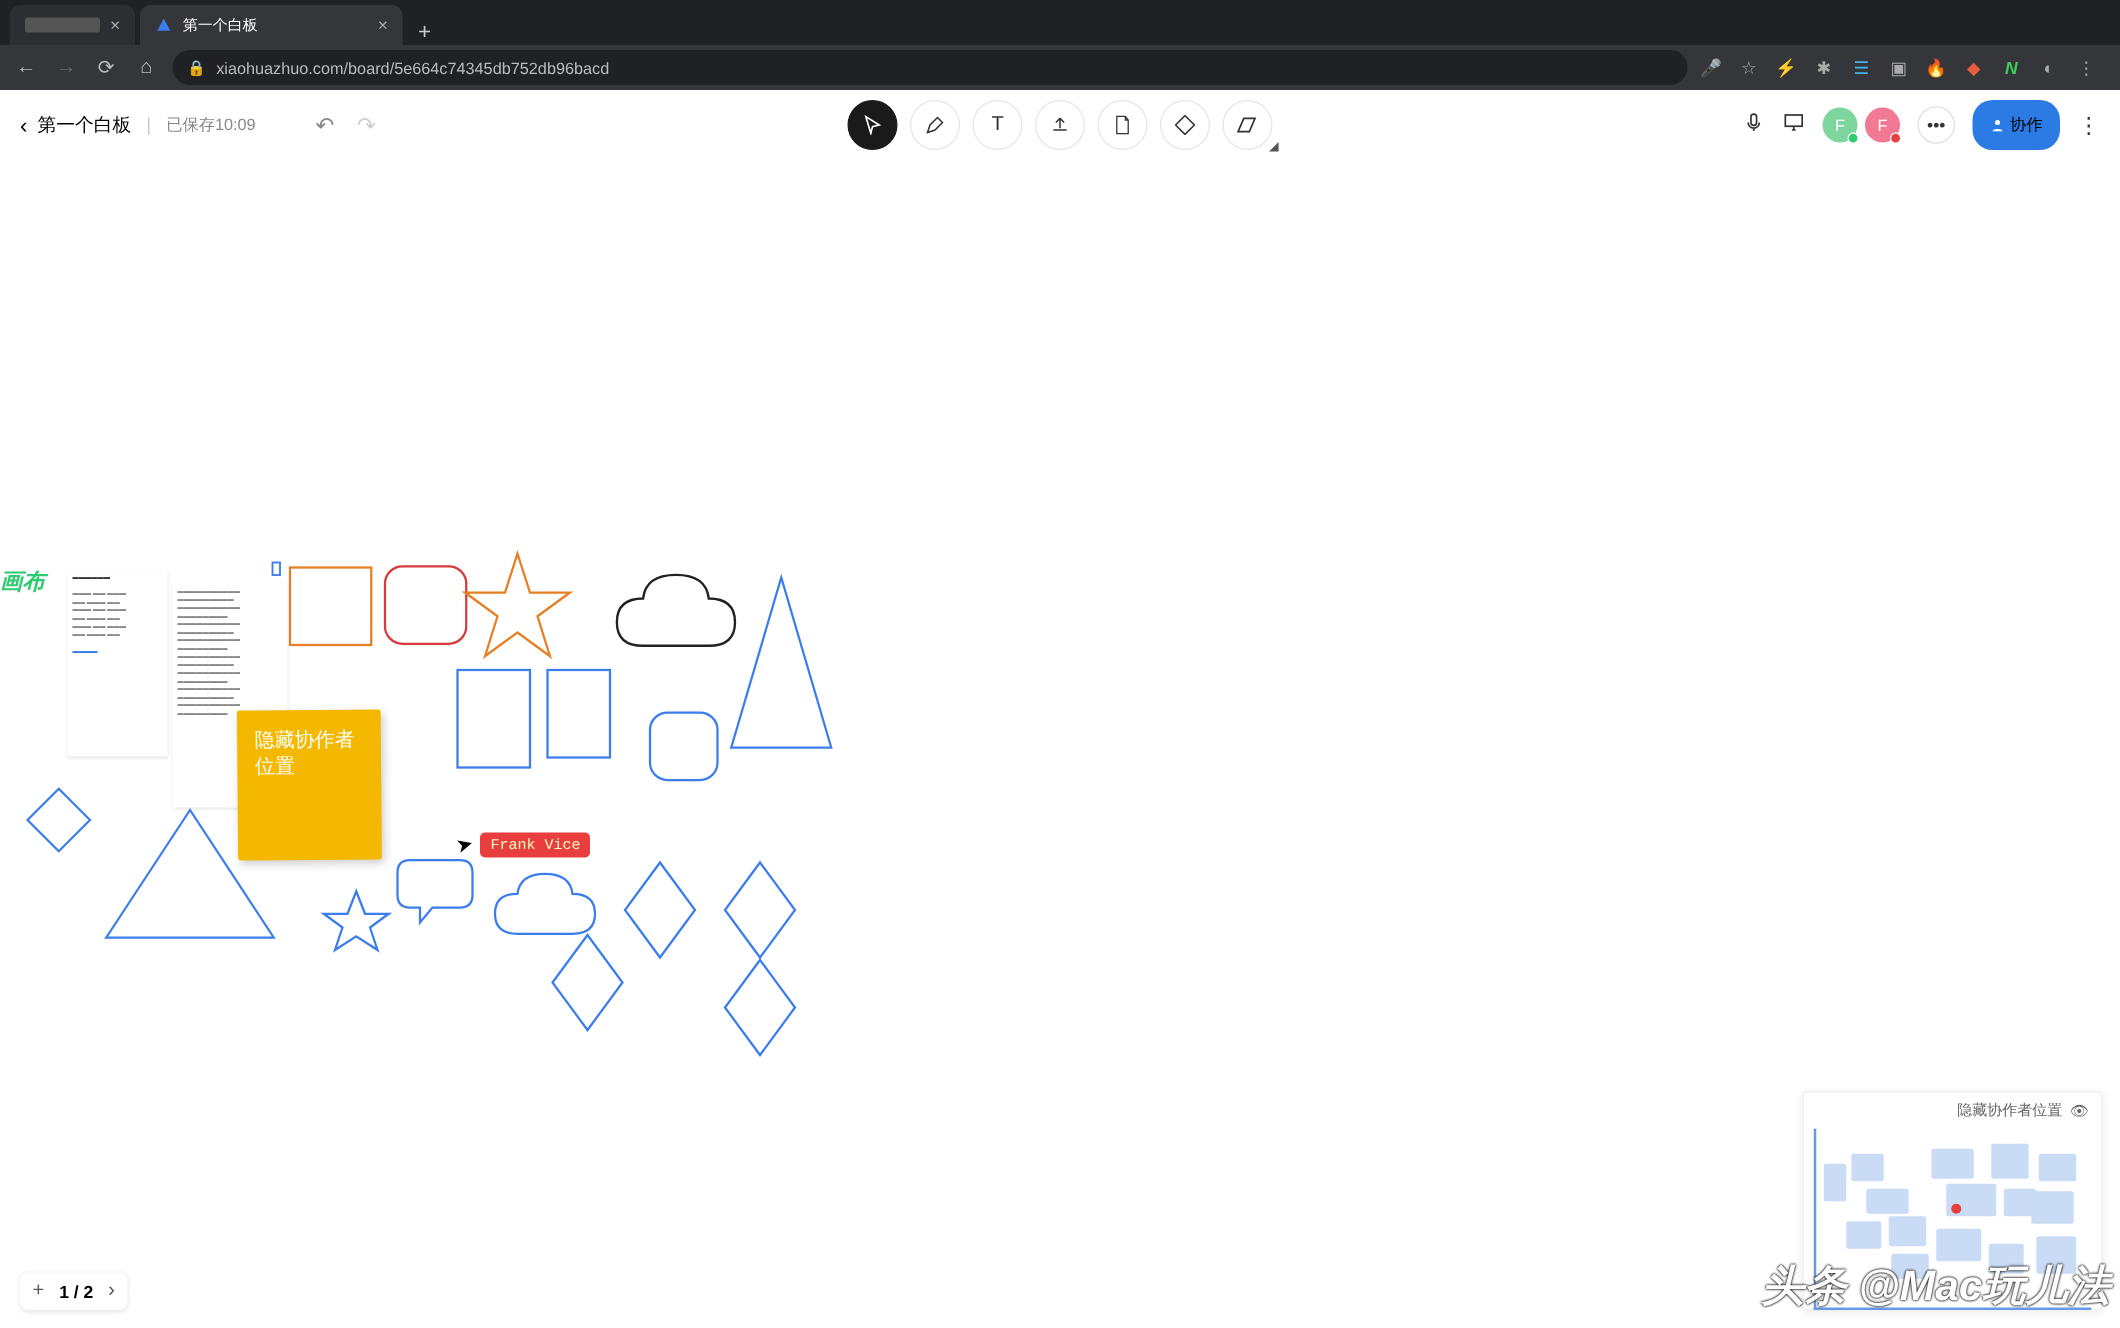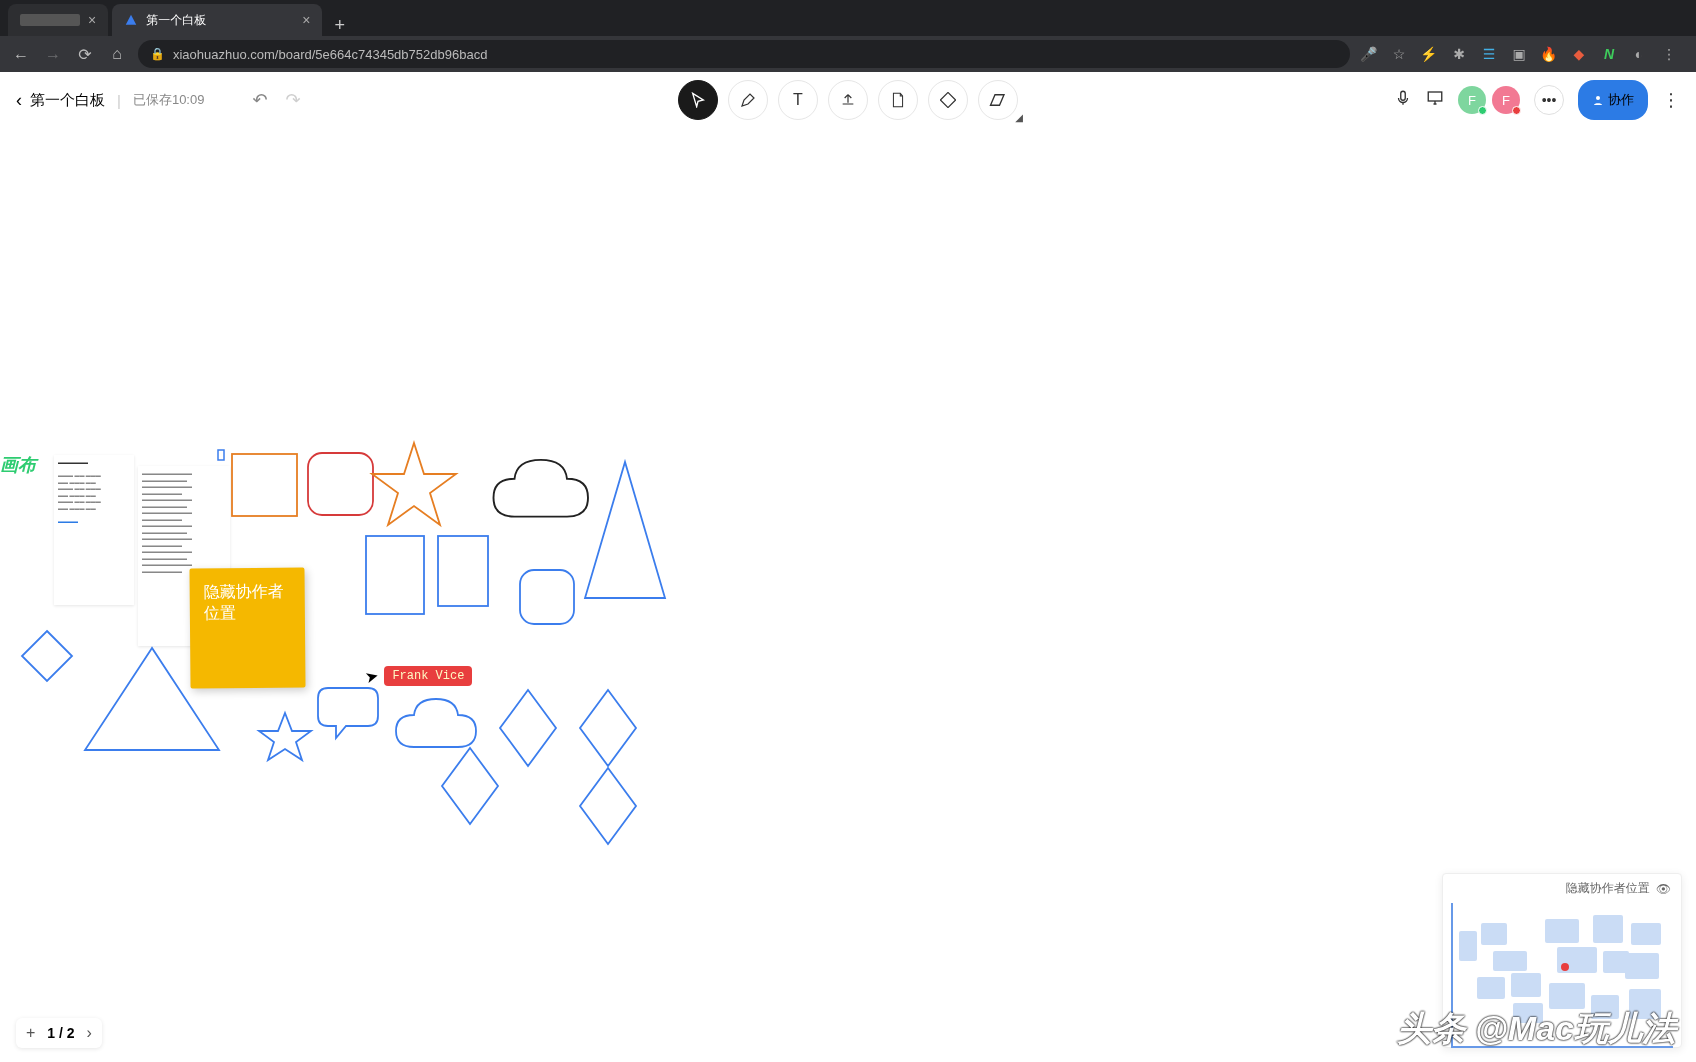--- a/index.html
+++ b/index.html
@@ -56,21 +56,21 @@
   .minimap-head { display: flex; justify-content: flex-end; align-items: center; padding: 6px 10px; gap: 6px; font-size: 12px; color: #666; }
   .minimap-body { position: relative; height: calc(100% - 28px); margin: 0 8px 8px 8px; border-left: 2px solid #6799e8; border-bottom: 2px solid #6799e8; }
   .mm-block { position: absolute; background: #cadcf5; border-radius: 2px; }
   .mm-dot { position: absolute; width: 8px; height: 8px; background: #e83e3e; border-radius: 50%; }
 
   
   .pager { position: absolute; left: 16px; bottom: 14px; display: flex; align-items: center; gap: 12px; background: #fff; padding: 6px 10px; border-radius: 6px; box-shadow: 0 1px 4px rgba(0,0,0,0.1); font-size: 14px; }
   .pager .pg-btn { cursor: pointer; font-size: 16px; color: #555; }
 
   
-  .watermark { position: absolute; right: 20px; bottom: 10px; font-size: 34px; font-weight: 700; color: #fff; text-shadow: 0 0 2px #000, 0 0 2px #000; font-style: italic; opacity: 0.95; pointer-events: none; }
+  .watermark { position: absolute; right: 8px; bottom: 10px; font-size: 34px; font-weight: 700; color: #fff; text-shadow: 0 0 2px #000, 0 0 2px #000; font-style: italic; opacity: 0.95; pointer-events: none; }
 </style>
 </head>
 <body>
 
 <div class="browser-tabs">
   <div class="tab inactive">
     <span style="width:60px;height:12px;background:#555;border-radius:2px"></span>
     <span class="close">×</span>
   </div>
   <div class="tab active">

